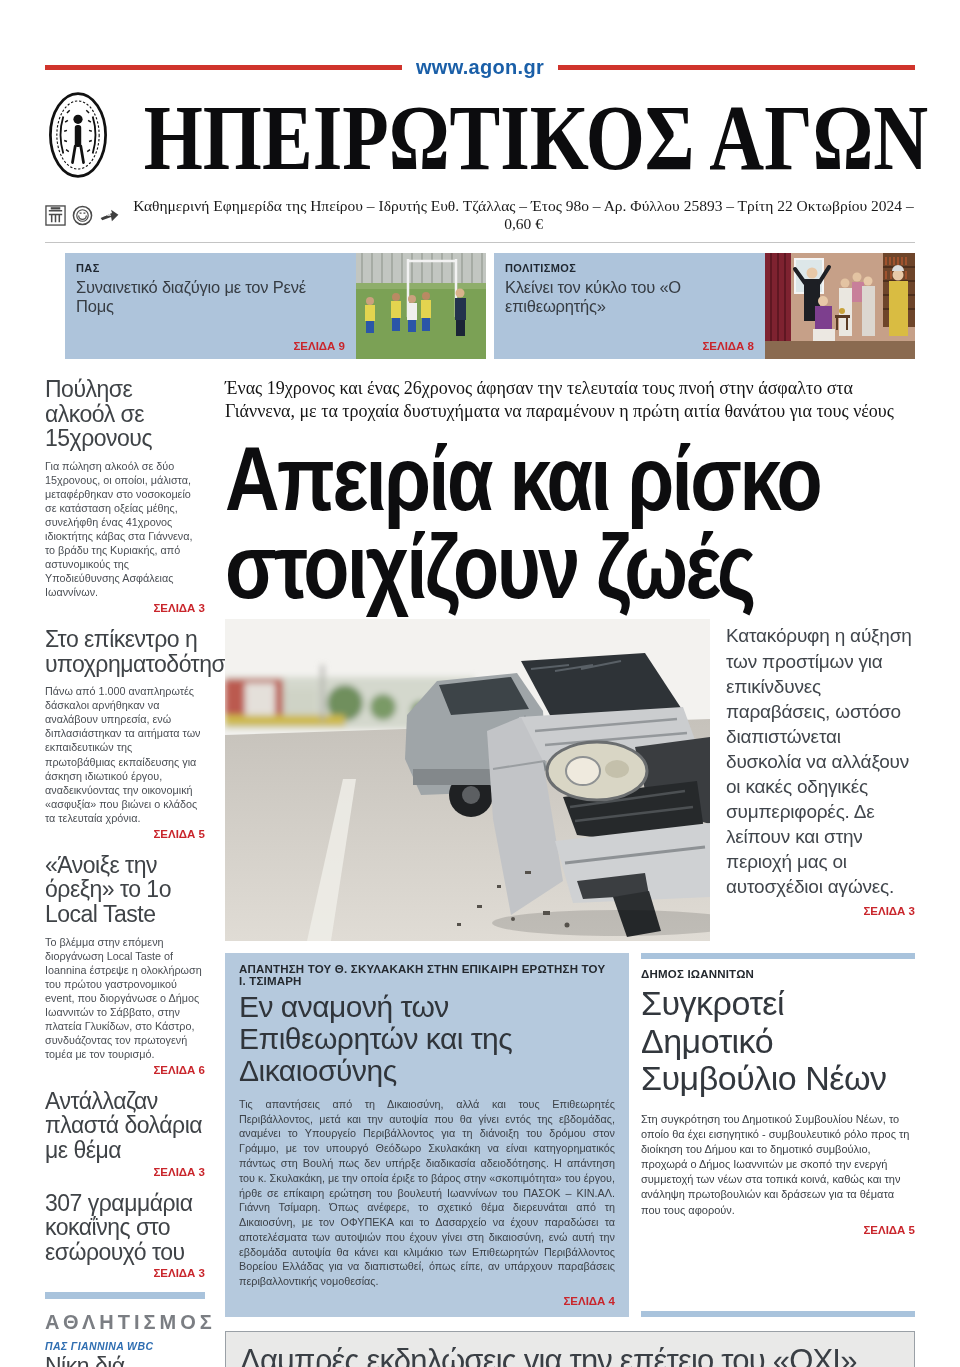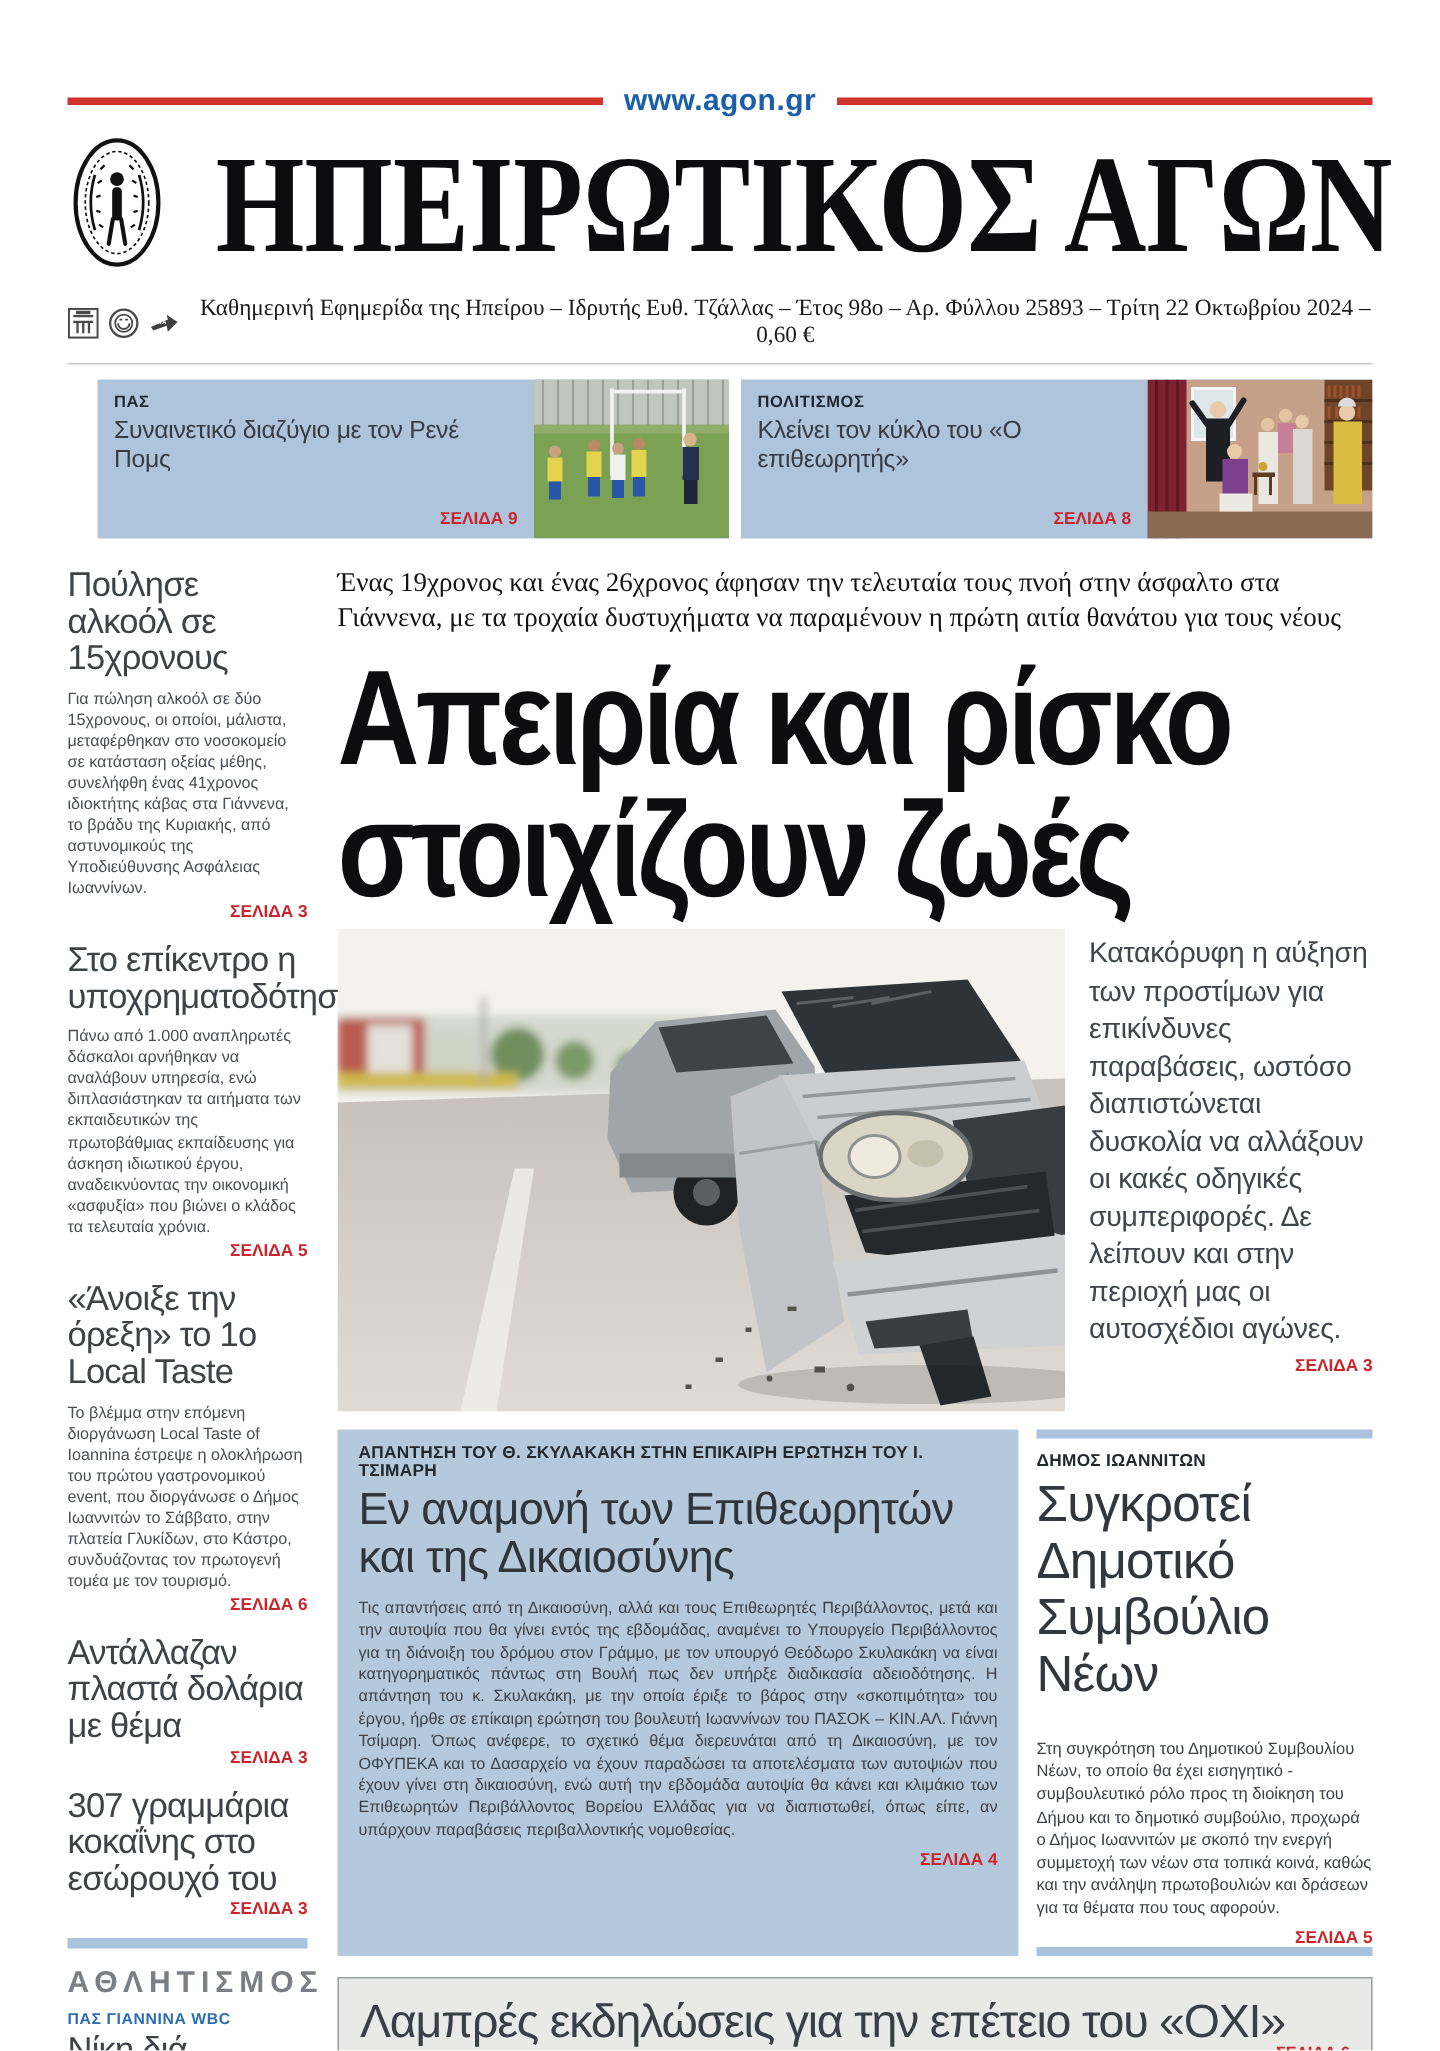--- a/index.html
+++ b/index.html
@@ -37,48 +37,48 @@
   .sidebar { width:160px; flex:0 0 auto; }
   .content { flex:1; min-width:0; }
 
   
   .sb-article { margin-bottom:13px; }
   .sb-title { font-size:23px; color:#3f4347; line-height:1.07; letter-spacing:-0.5px; }
   .sb-body { font-size:10.8px; color:#4a4e54; line-height:1.3; margin-top:8px; }
   .sb-page { text-align:right; color:#c9252b; font-weight:bold; font-size:11.5px; margin-top:3px; }
   .sb-bar { height:7px; background:#a9c3dc; margin:10px 0 12px; }
   .sports-header { font-size:20px; font-weight:bold; color:#7b7e83; letter-spacing:4px; margin-bottom:6px; }
-  .sports-kicker { font-size:10.5px; font-weight:bold; color:#2e6db1; letter-spacing:0.4px; margin-bottom:2px; }
+  .sports-kicker { font-size:10.5px; font-weight:bold; color:#2e6db1; letter-spacing:0.4px; margin-bottom:2px;font-style:italic; }
 
   
   .intro { font-family:"Liberation Serif", serif; font-size:18px; line-height:1.28; color:#141414; }
   .headline { margin-top:12px; margin-bottom:4px; }
   .headline .hl { font-weight:bold; font-size:90px; line-height:0.98; letter-spacing:-3px; color:#0d0d0f;
                   transform:scaleX(0.84); transform-origin:left; white-space:nowrap; }
 
   .photo-row { display:flex; gap:16px; margin-top:8px; }
   .main-photo { width:485px; height:322px; flex:0 0 auto; }
   .main-photo svg { display:block; width:100%; height:100%; }
   .side-col { flex:1; min-width:0; padding-top:4px; }
   .side-text { font-size:19px; color:#41464c; line-height:1.32; letter-spacing:-0.2px; }
   .side-page { text-align:right; color:#c9252b; font-weight:bold; font-size:11.5px; margin-top:6px; }
 
   
   .articles-row { display:flex; gap:12px; margin-top:12px; }
-  .mid-article { width:454px; flex:0 0 auto; background:#b5c9dd; padding:10px 14px 10px; }
+  .mid-article { width:404px; flex:0 0 auto; background:#b5c9dd; padding:10px 14px 10px; }
   .kicker { font-size:11.5px; font-weight:bold; color:#23282e; letter-spacing:0.2px; }
   .mid-title { font-size:30px; color:#30353b; line-height:1.06; margin-top:4px; letter-spacing:-0.5px; }
   .mid-body { font-size:10.8px; color:#3c4147; line-height:1.37; text-align:justify; margin-top:10px; }
   .page-ref { text-align:right; color:#c9252b; font-weight:bold; font-size:11.5px; margin-top:6px; }
 
   .right-article { flex:1; min-width:0; display:flex; flex-direction:column; }
   .r-bar { height:6px; background:#a9c3dc; }
   .r-kicker { margin-top:9px; }
   .r-title { font-size:34px; color:#32373d; line-height:1.1; margin-top:5px; letter-spacing:-0.5px; }
-  .r-body { font-size:11px; color:#3c4147; line-height:1.38; margin-top:24px; }
+  .r-body { font-size:11px; color:#3c4147; line-height:1.38; margin-top:14px; }
   .right-article .r-bottom { margin-top:auto; }
 
   
   .banner { margin-top:14px; border:1px solid #9aa0a6; background:#e9e9e8; padding:9px 14px 8px; }
   .banner-kicker { font-size:12px; font-weight:bold; color:#2a2f35; letter-spacing:0.2px; }
   .banner-title { font-size:31px; color:#3a3f45; line-height:1.1; margin-top:3px; letter-spacing:-0.8px; }
   .banner-page { text-align:right; color:#c9252b; font-weight:bold; font-size:11px; margin-top:-2px; }
 
   .emblem { width:21px; height:21px; }
 </style>

